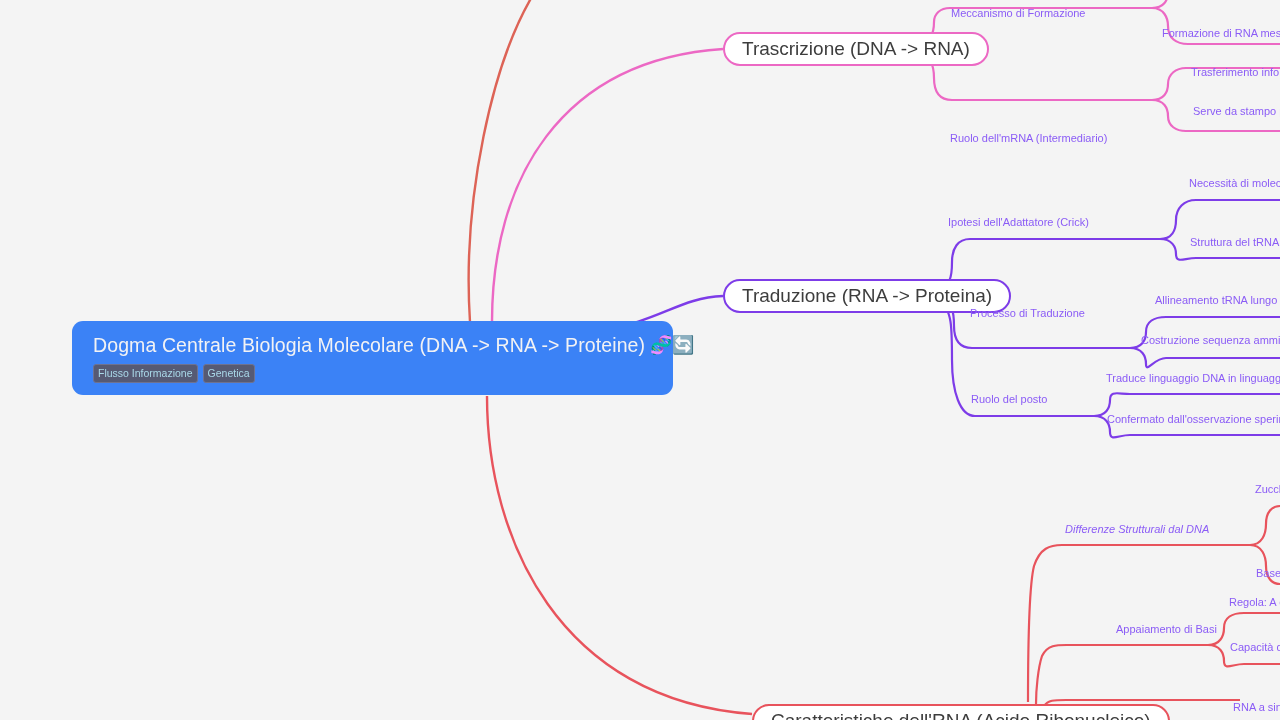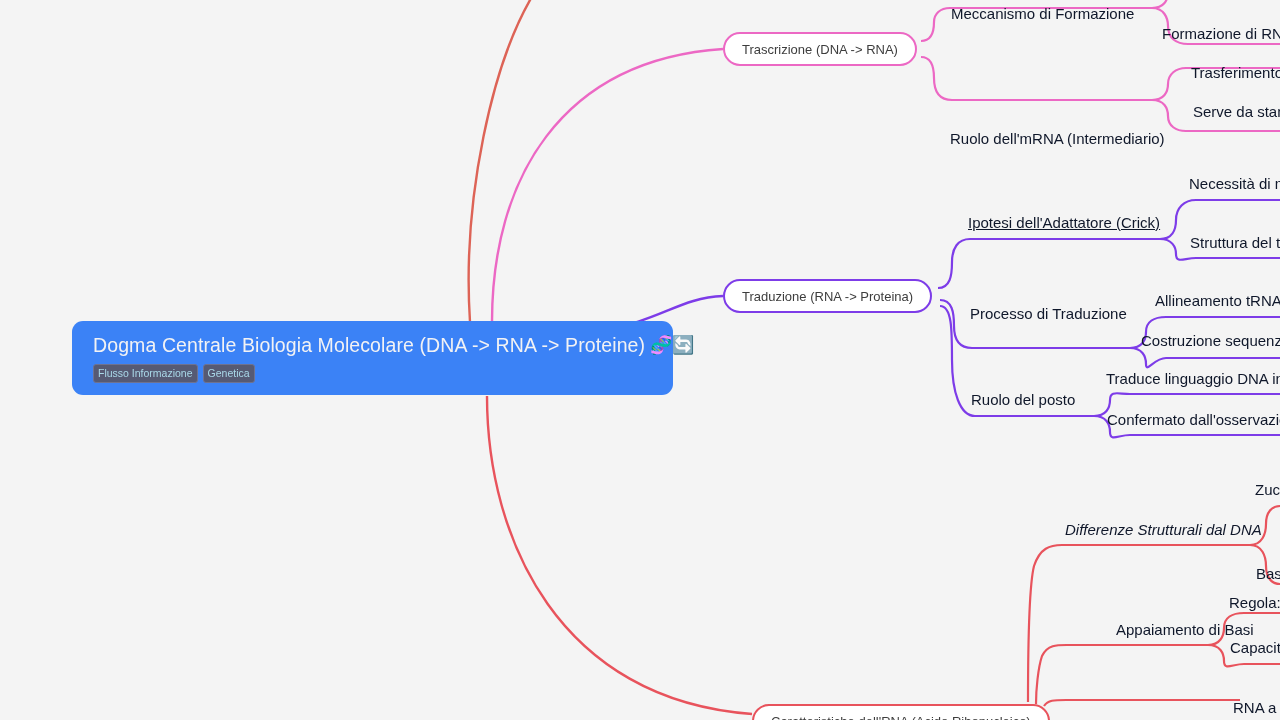--- a/index.html
+++ b/index.html
@@ -48,33 +48,33 @@
   
   .pill{
     position:absolute;
     background:#ffffff;
     border-radius:999px;
     box-sizing:border-box;
     display:flex;align-items:center;justify-content:center;
     padding:0 17px;
     white-space:nowrap;
     color:#3d3d3d;
-    font-size:13px;
+    font-size:19px;
     height:34px;
   }
   .pill.pink{border:2.6px solid #ec68c4;}
   .pill.purple{border:2.6px solid #7d3ce8;}
   .pill.red{border:2.6px solid #e8535c;}
 
   
   .lbl{
     position:absolute;
     white-space:nowrap;
-    color:#0f172a;
-    font-size:15px;
+    color:#8b5cf6;
+    font-size:11px;
     line-height:17px;
   }
 </style>
 </head>
 <body>
 
 <div id="canvas">
 
   <svg class="links" viewBox="0 0 1280 720" width="1280" height="720" fill="none">
 
@@ -140,21 +140,21 @@
   <div class="lbl" style="left:1190px;top:-14px;">Sintesi su stampo di DNA</div>
   <div class="lbl" style="left:1162px;top:25px;">Formazione di RNA messaggero (mRNA)</div>
 
   <div class="lbl" style="left:1191px;top:64px;">Trasferimento informazione al citoplasma</div>
   <div class="lbl" style="left:1193px;top:103px;">Serve da stampo per le proteine</div>
 
   <div class="pill purple" style="left:723px;top:279px;">
     <span>Traduzione (RNA -&gt; Proteina)</span>
   </div>
 
-  <div class="lbl" style="left:968px;top:214px;text-decoration:underline;">Ipotesi dell'Adattatore (Crick)</div>
+  <div class="lbl" style="left:948px;top:214px;">Ipotesi dell'Adattatore (Crick)</div>
   <div class="lbl" style="left:970px;top:305px;">Processo di Traduzione</div>
   <div class="lbl" style="left:971px;top:391px;">Ruolo del posto</div>
 
   <div class="lbl" style="left:1189px;top:175px;">Necessità di molecola adattatrice</div>
   <div class="lbl" style="left:1190px;top:234px;">Struttura del tRNA</div>
 
   <div class="lbl" style="left:1155px;top:292px;">Allineamento tRNA lungo l'mRNA</div>
   <div class="lbl" style="left:1141px;top:332px;">Costruzione sequenza amminoacidica</div>
 
   <div class="lbl" style="left:1106px;top:370px;">Traduce linguaggio DNA in linguaggio proteine</div>

